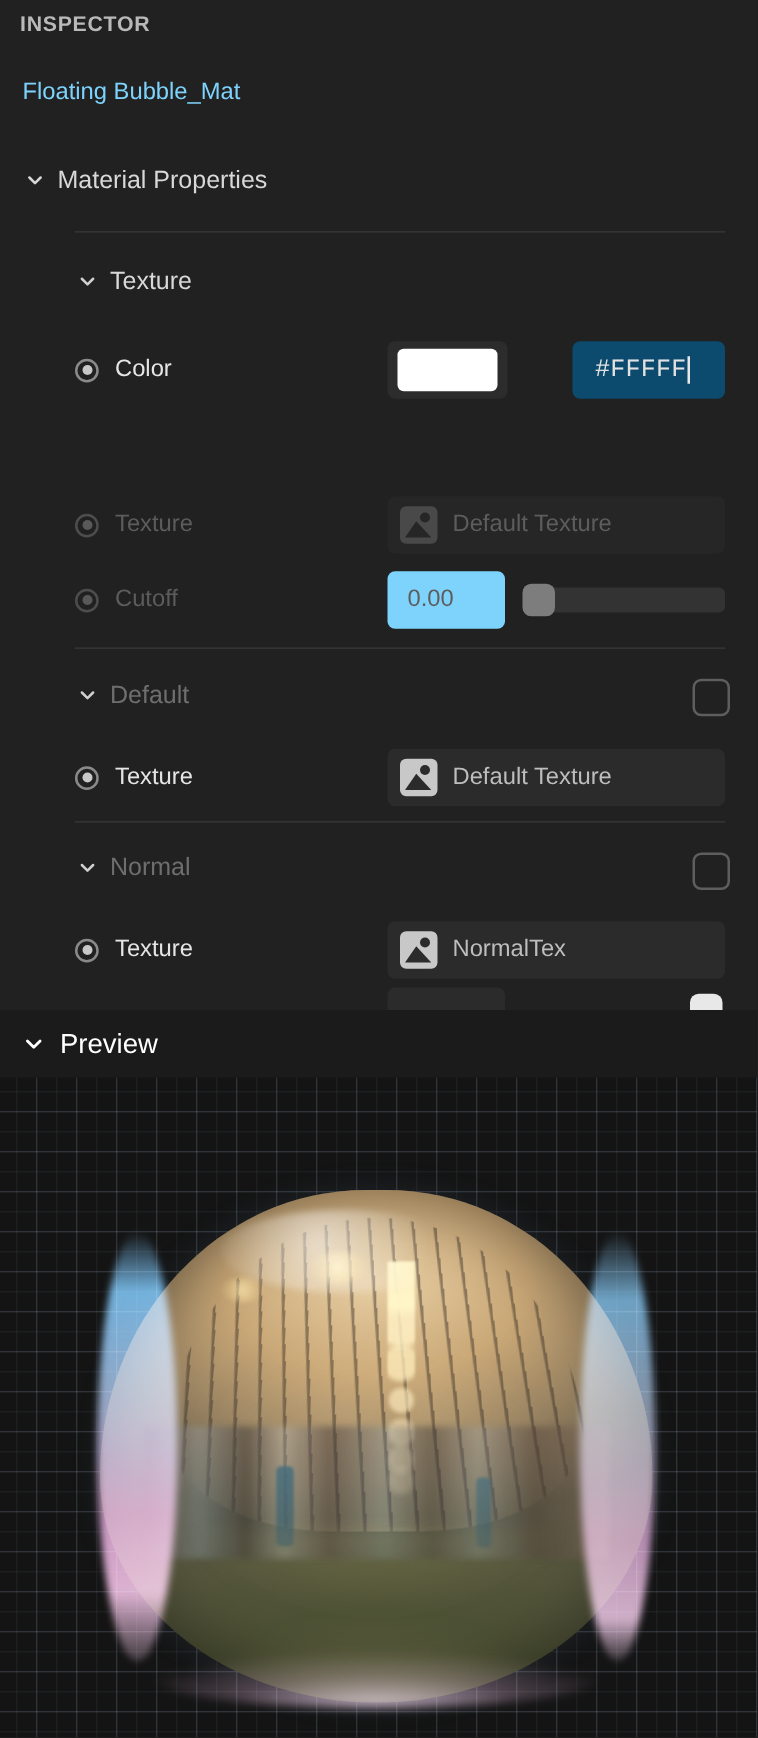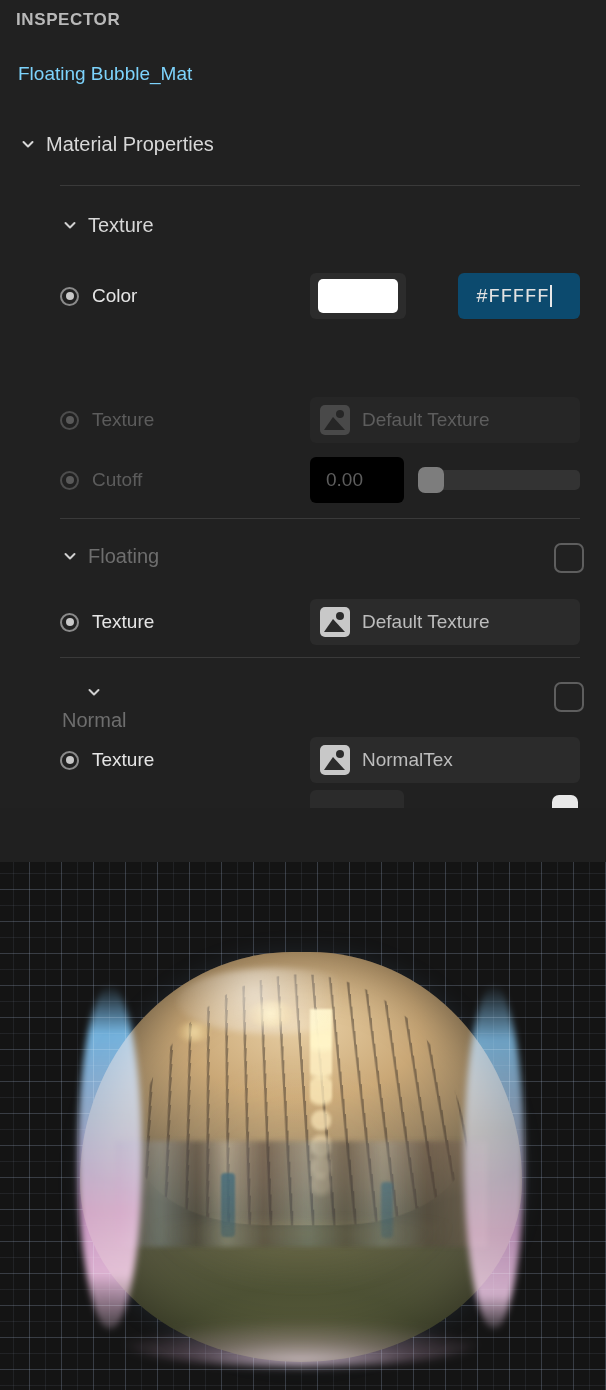--- a/index.html
+++ b/index.html
@@ -224,21 +224,21 @@
     white-space: nowrap;
   }
   .tex-name.dim { color: #5d5d5d; }
 
   
   .num-field {
     position: absolute;
     left: 310px;
     width: 94px;
     height: 46px;
-    background: #000000;
+    background: #7dd3fc;
     border-radius: 6px;
     display: flex;
     align-items: center;
     padding-left: 16px;
   }
   .num-text {
     font-size: 19px;
     color: #5d5d5d;
   }
 
@@ -563,41 +563,41 @@
     </div>
 
     <div class="divider" style="top:518px;"></div>
 
     <div class="section-head sh-l2" style="top:546px;">
       <span class="caret">
         <svg width="16" height="16" viewBox="0 0 16 16">
             <path d="M3.5 6 L8 10.5 L12.5 6" fill="none" stroke="#d0d0d0" stroke-width="2" stroke-linecap="round" stroke-linejoin="round"></path>
           </svg>
       </span>
-      <span class="sh-label lbl-dim">Floating</span>
+      <span class="sh-label lbl-dim">Default</span>
     </div>
     <div class="prop-row" style="top:536px;">
       <span class="checkbox"></span>
     </div>
 
     <div class="prop-row" style="top:600px;">
       <span class="radio"></span>
       <span class="prop-label p-on">Texture</span>
       <span class="tex-slot">
         <span class="img-icon">
           <span class="sun"></span>
             <span class="mtn"></span>
         </span>
         <span class="tex-name">Default Texture</span>
       </span>
     </div>
 
     <div class="divider" style="top:657px;"></div>
 
-    <div class="section-head sh-l2" style="top:684px;flex-direction:column;">
+    <div class="section-head sh-l2" style="top:684px;">
       <span class="caret">
         <svg width="16" height="16" viewBox="0 0 16 16">
             <path d="M3.5 6 L8 10.5 L12.5 6" fill="none" stroke="#d0d0d0" stroke-width="2" stroke-linecap="round" stroke-linejoin="round"></path>
           </svg>
       </span>
       <span class="sh-label lbl-dim">Normal</span>
     </div>
     <div class="prop-row" style="top:675px;">
       <span class="checkbox"></span>
     </div>
@@ -612,20 +612,28 @@
         </span>
         <span class="tex-name">NormalTex</span>
       </span>
     </div>
 
     <div class="clipped-box"></div>
     <div class="clipped-handle"></div>
 
   </div>
 
+  <div class="preview-header">
+    <span class="caret">
+      <svg width="18" height="18" viewBox="0 0 16 16">
+          <path d="M3.5 6 L8 10.5 L12.5 6" fill="none" stroke="#ffffff" stroke-width="2" stroke-linecap="round" stroke-linejoin="round"></path>
+        </svg>
+    </span>
+    <span class="preview-title">Preview</span>
+  </div>
 
   <div class="viewport">
     <div class="grid-fine"></div>
     <div class="grid"></div>
 
     <div class="bubble-wrap">
       <div class="bubble">
         <div class="ribs"></div>
         <div class="lamp-big"></div>
         <div class="lamp-big2"></div>

